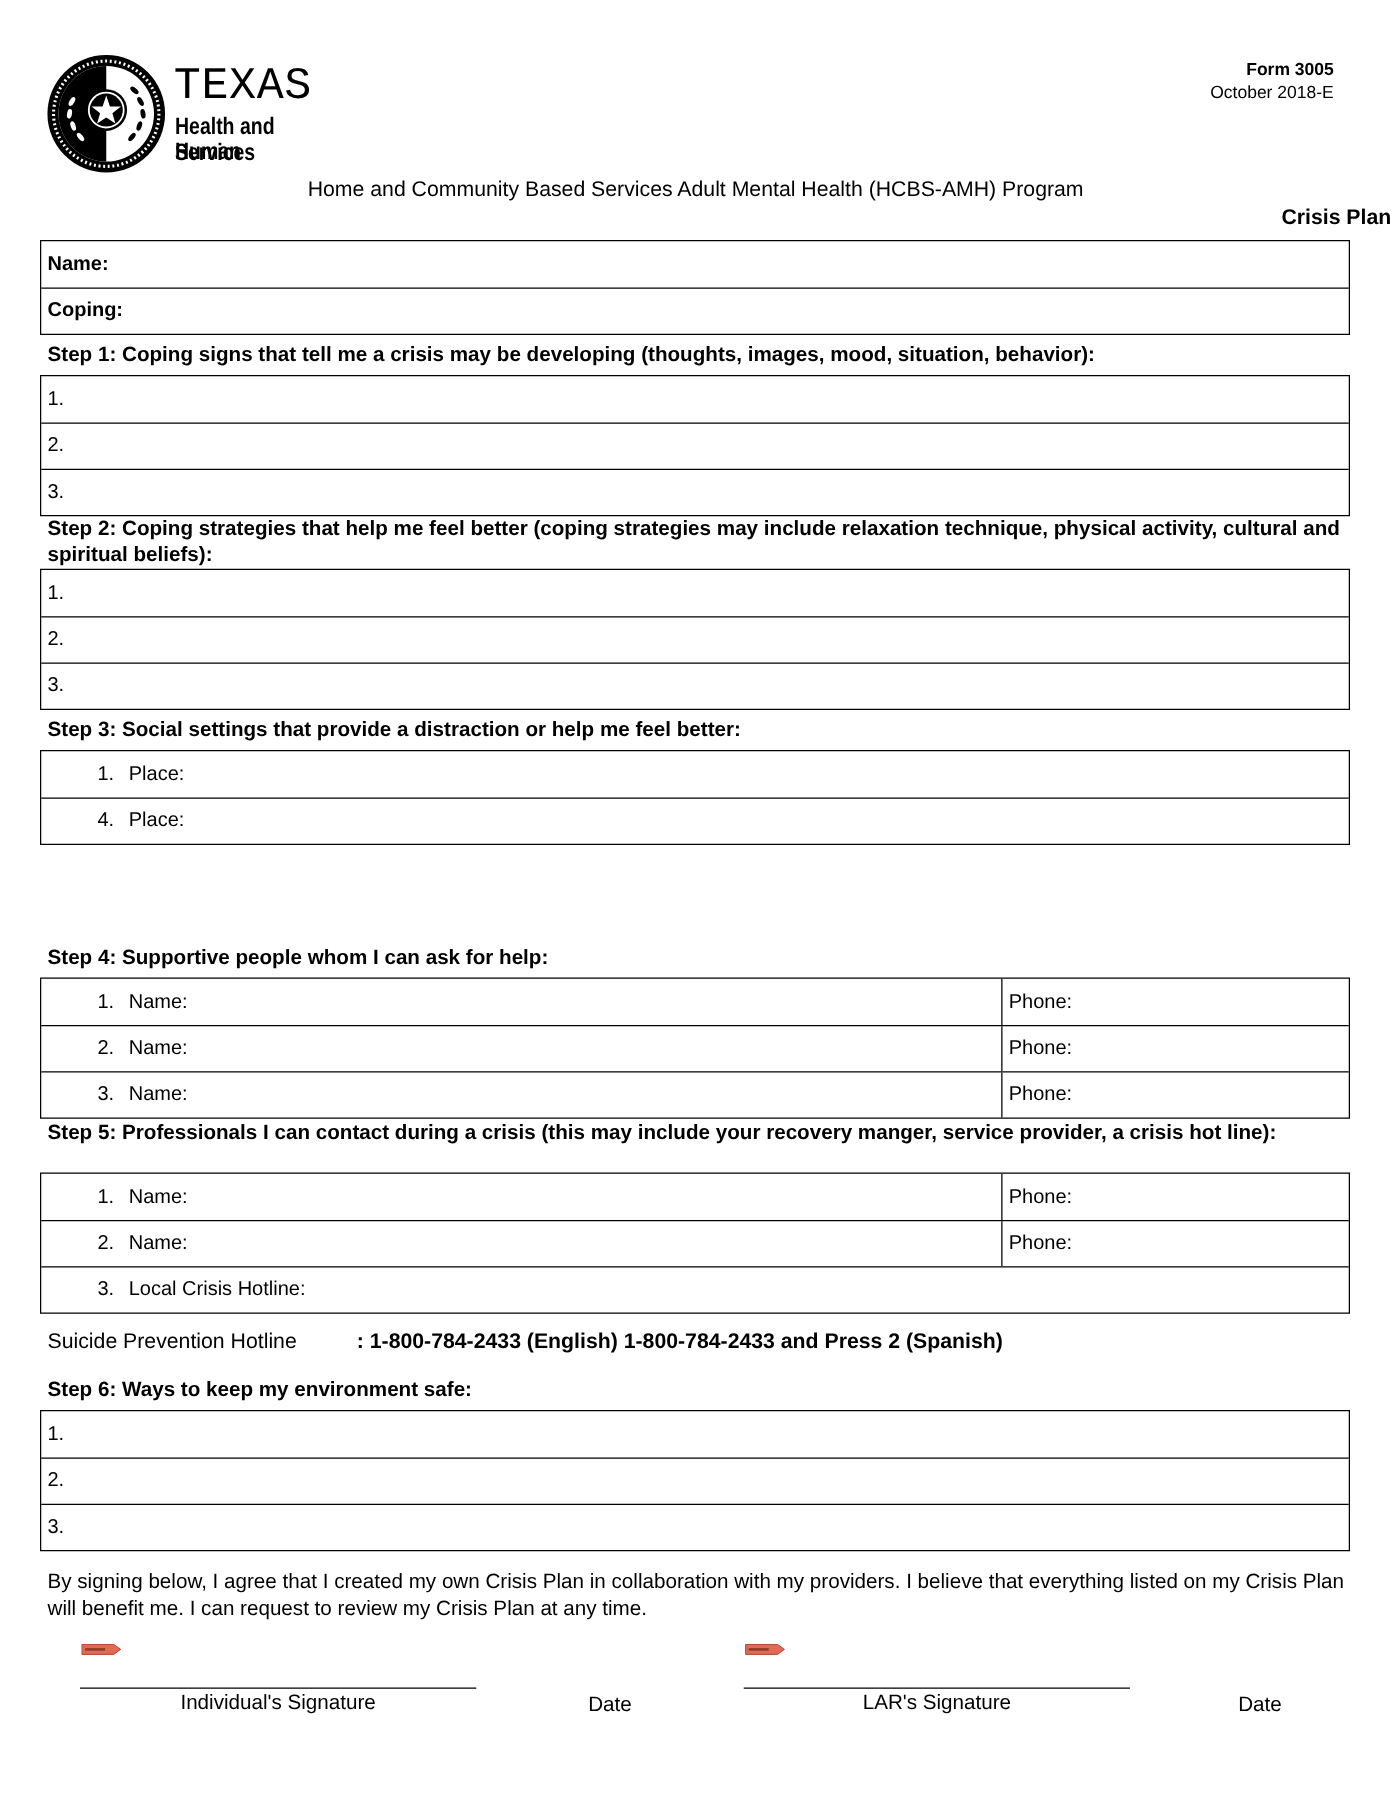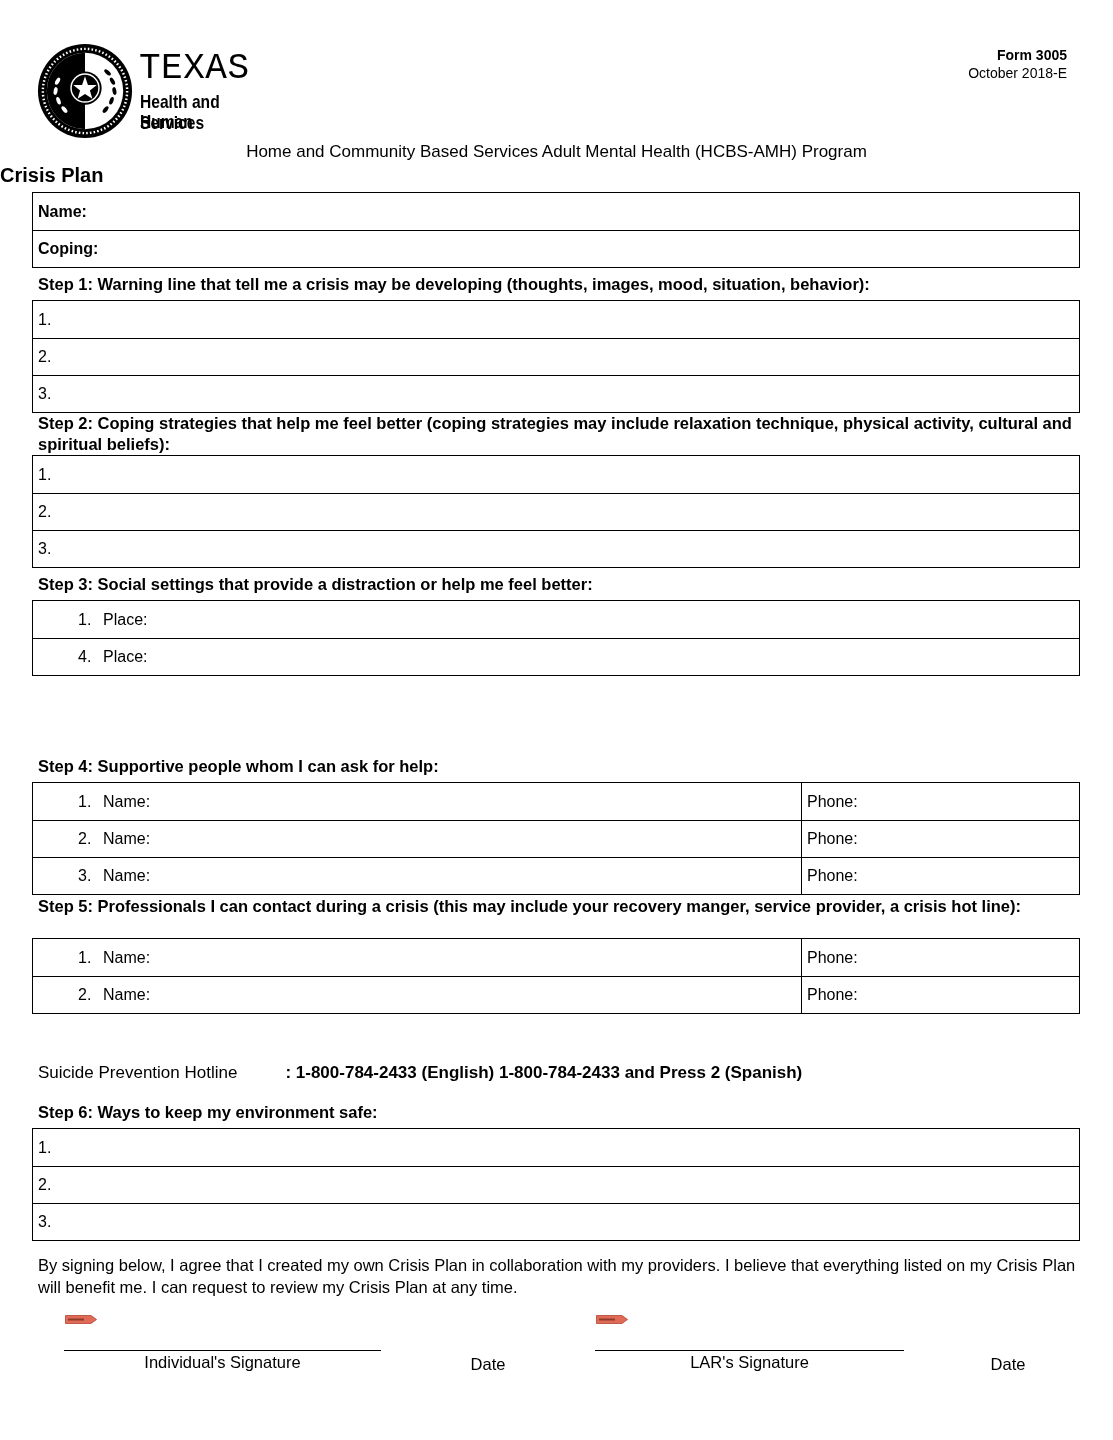--- a/index.html
+++ b/index.html
@@ -14,21 +14,21 @@
                 font-size: 36px; letter-spacing: 0.5px; line-height: 34px; }
   .logo-line2 { position: absolute; left: 104px; top: 50px; font-family: "Liberation Sans Narrow","Liberation Sans", sans-serif;
                 font-size: 19px; font-weight: bold; line-height: 20px; transform: scaleX(0.82); transform-origin: left top; }
   .logo-line3 { position: absolute; left: 104px; top: 71px; font-size: 19px; font-weight: bold; line-height: 20px;
                 transform: scaleX(0.82); transform-origin: left top; }
 
   .form-no { right: 46px; top: 47px; font-size: 14px; font-weight: bold; text-align: center; }
   .form-date { right: 46px; top: 65px; font-size: 14px; text-align: right; }
 
   .program { left: 0; width: 1113px; top: 142px; font-size: 17px; text-align: center; }
-  .title { left: 0; width: 1113px; top: 164px; font-size: 20px; font-weight: bold; text-align: left; }
+  .title { left: 0; width: 1113px; top: 164px; font-size: 17px; font-weight: bold; text-align: right; }
 
   
   .box { position: absolute; left: 32px; width: 1048px; border: 1px solid #000; box-sizing: border-box; }
   .row { position: relative; height: 37px; border-top: 1px solid #000; box-sizing: border-box;
          display: flex; align-items: center; font-size: 16px; }
   .row:first-child { border-top: none; }
   .row .lbl { padding-left: 5px; }
   .row .lbl.bold { font-weight: bold; }
   .row .indent { padding-left: 45px; }
   .row .num { display: inline-block; width: 25px; }
@@ -85,21 +85,21 @@
 
 <div class="box" style="top:192px;">
   <div class="row">
       <span class="lbl bold">Name:</span>
     </div>
   <div class="row">
       <span class="lbl bold">Coping:</span>
     </div>
 </div>
 
-<div class="step" style="top:274px;">Step 1: Warning line that tell me a crisis may be developing (thoughts, images, mood, situation, behavior):</div>
+<div class="step" style="top:274px;">Step 1: Coping signs that tell me a crisis may be developing (thoughts, images, mood, situation, behavior):</div>
 <div class="box" style="top:300px;">
   <div class="row">
       <span class="lbl">1.</span>
     </div>
   <div class="row">
       <span class="lbl">2.</span>
     </div>
   <div class="row">
       <span class="lbl">3.</span>
     </div>
@@ -147,20 +147,23 @@
 <div class="step" style="top:896px; width:1045px;">Step 5: Professionals I can contact during a crisis (this may include your recovery manger, service provider, a crisis hot line):</div>
 <div class="box" style="top:938px;">
   <div class="row">
     <span class="indent"><span class="num">1.</span><span>Name:</span></span>
     <span class="phone">Phone:</span>
   </div>
   <div class="row">
     <span class="indent"><span class="num">2.</span><span>Name:</span></span>
     <span class="phone">Phone:</span>
   </div>
+  <div class="row">
+    <span class="indent"><span class="num">3.</span><span>Local Crisis Hotline:</span></span>
+  </div>
 </div>
 
 <div class="abs hotline"><span>Suicide Prevention Hotline</span><b>: 1-800-784-2433 (English) 1-800-784-2433 and Press 2 (Spanish)</b></div>
 
 <div class="step" style="top:1102px;">Step 6: Ways to keep my environment safe:</div>
 <div class="box" style="top:1128px;">
   <div class="row">
       <span class="lbl">1.</span>
     </div>
   <div class="row">

